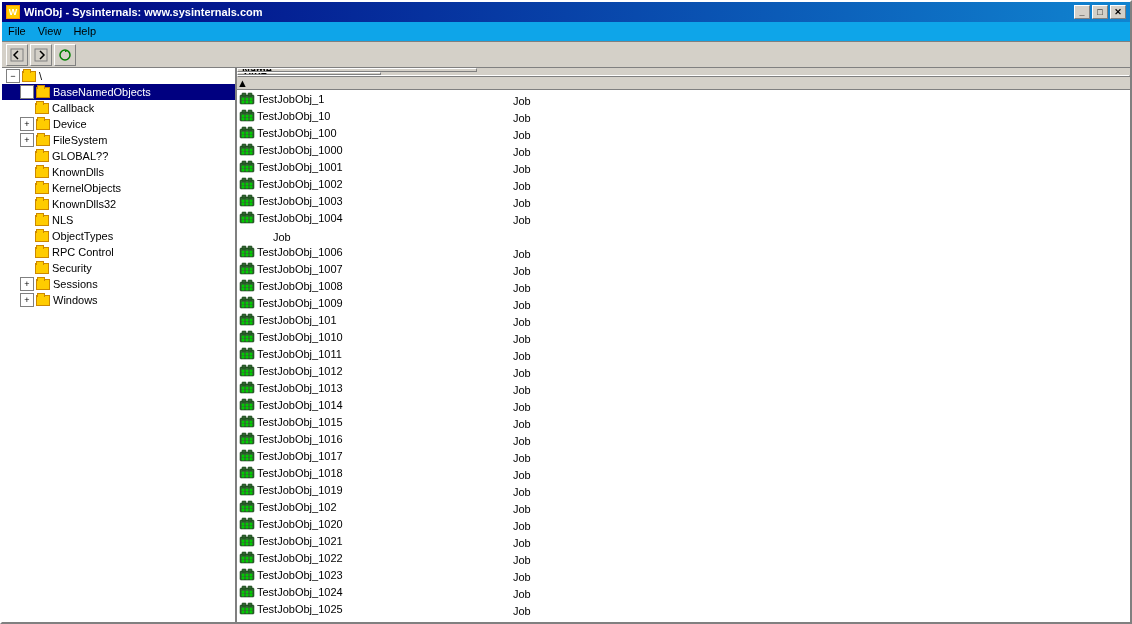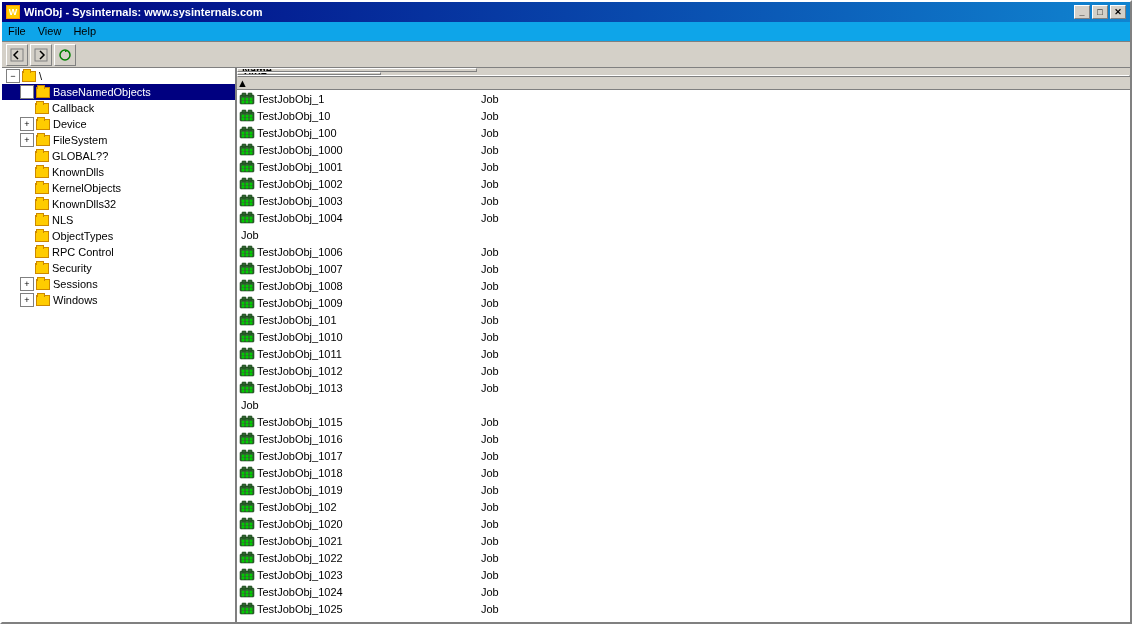--- a/index.html
+++ b/index.html
@@ -258,40 +258,41 @@
       background: #d4d0c8;
       border: 1px solid;
       border-top-color: #ffffff;
       border-left-color: #ffffff;
       border-right-color: #808080;
       border-bottom-color: #808080;
     }
 
     .list-row {
       display: flex;
-      align-items: center;
+      align-items: flex-end;
       height: 17px;
       border-bottom: none;
       cursor: default;
     }
 
     .row-name {
       width: 240px;
       display: flex;
       align-items: center;
       padding-left: 2px;
       overflow: hidden;
       white-space: nowrap;
     }
 
     .row-type {
       width: 180px;
       padding-left: 4px;
       overflow: hidden;
       white-space: nowrap;
+      margin-left: 32px;
     }
 
     .row-symlink {
       flex: 1;
       padding-left: 4px;
       overflow: hidden;
       white-space: nowrap;
     }
 
     .obj-icon {
@@ -808,20 +809,34 @@
     <circle cx="4" cy="11" r="1.5" fill="#00cc00"></circle>
     <circle cx="8" cy="11" r="1.5" fill="#00cc00"></circle>
     <circle cx="12" cy="11" r="1.5" fill="#00cc00"></circle>
   </svg></div>
       <span>TestJobObj_1013</span>
     </div>
     <div class="row-type">Job</div>
     <div class="row-symlink"></div>
   </div>
           <div class="list-row">
+    <div class="row-name">
+      <div class="obj-icon"><svg class="job-icon-svg" viewBox="0 0 16 16" width="16" height="16">
+    <rect x="1" y="4" width="14" height="9" rx="1" fill="#336633" stroke="#003300" stroke-width="0.5"></rect>
+    <rect x="3" y="2" width="4" height="3" rx="0.5" fill="#336633" stroke="#003300" stroke-width="0.5"></rect>
+    <rect x="9" y="2" width="4" height="3" rx="0.5" fill="#336633" stroke="#003300" stroke-width="0.5"></rect>
+    <circle cx="4" cy="8" r="1.5" fill="#00cc00"></circle>
+    <circle cx="8" cy="8" r="1.5" fill="#00cc00"></circle>
+    <circle cx="12" cy="8" r="1.5" fill="#00cc00"></circle>
+    <circle cx="4" cy="11" r="1.5" fill="#00cc00"></circle>
+    <circle cx="8" cy="11" r="1.5" fill="#00cc00"></circle>
+    <circle cx="12" cy="11" r="1.5" fill="#00cc00"></circle>
+  </svg></div>
+      <span>TestJobObj_1014</span>
+    </div>
     <div class="row-type">Job</div>
     <div class="row-symlink"></div>
   </div>
           <div class="list-row">
     <div class="row-name">
       <div class="obj-icon"><svg class="job-icon-svg" viewBox="0 0 16 16" width="16" height="16">
     <rect x="1" y="4" width="14" height="9" rx="1" fill="#336633" stroke="#003300" stroke-width="0.5"></rect>
     <rect x="3" y="2" width="4" height="3" rx="0.5" fill="#336633" stroke="#003300" stroke-width="0.5"></rect>
     <rect x="9" y="2" width="4" height="3" rx="0.5" fill="#336633" stroke="#003300" stroke-width="0.5"></rect>
     <circle cx="4" cy="8" r="1.5" fill="#00cc00"></circle>

